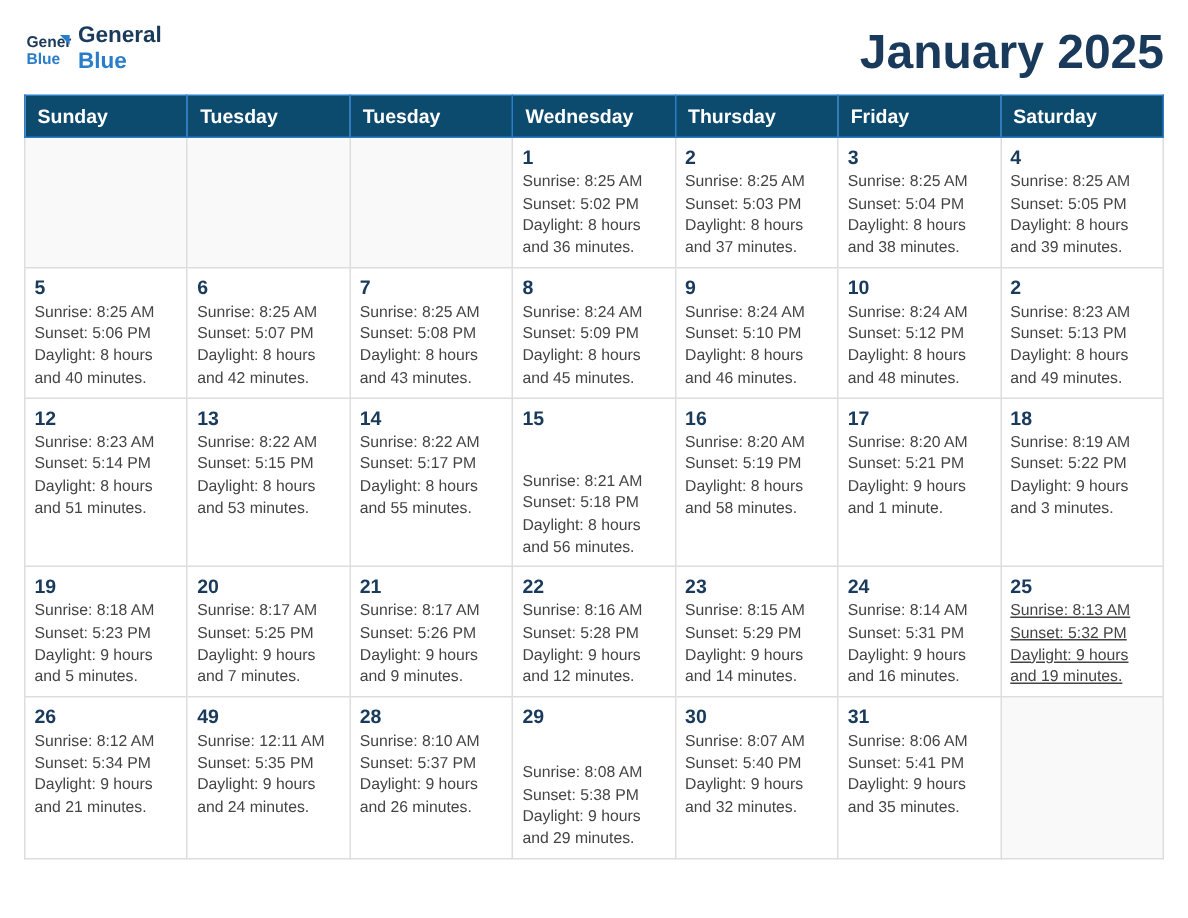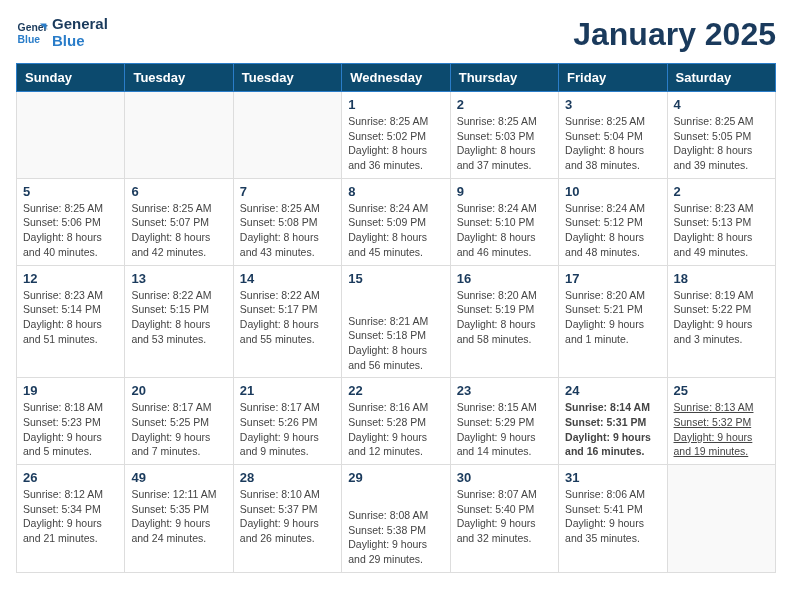--- a/index.html
+++ b/index.html
@@ -252,21 +252,21 @@
 Daylight: 9 hours and 12 minutes.</div>
         </td>
         <td>
           <div class="day-num">23</div>
           <div class="day-info" style="white-space: pre-line;">Sunrise: 8:15 AM
 Sunset: 5:29 PM
 Daylight: 9 hours and 14 minutes.</div>
         </td>
         <td>
           <div class="day-num">24</div>
-          <div class="day-info" style="white-space: pre-line; font-weight: bold;">Sunrise: 8:14 AM
+          <div class="day-info" style="white-space: pre-line;">Sunrise: 8:14 AM
 Sunset: 5:31 PM
 Daylight: 9 hours and 16 minutes.</div>
         </td>
         <td>
           <div class="day-num">25</div>
           <div class="day-info" style="white-space: pre-line; text-decoration: underline;">Sunrise: 8:13 AM
 Sunset: 5:32 PM
 Daylight: 9 hours and 19 minutes.</div>
         </td>
       </tr>

